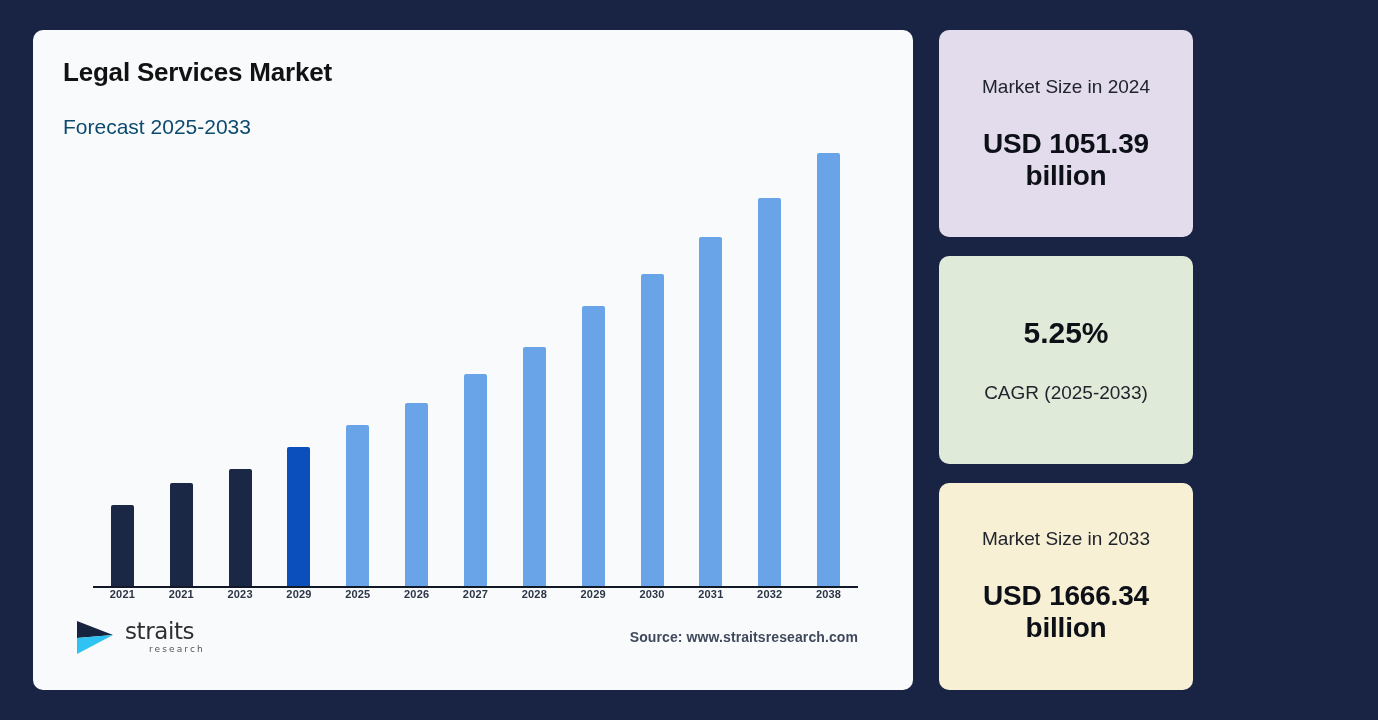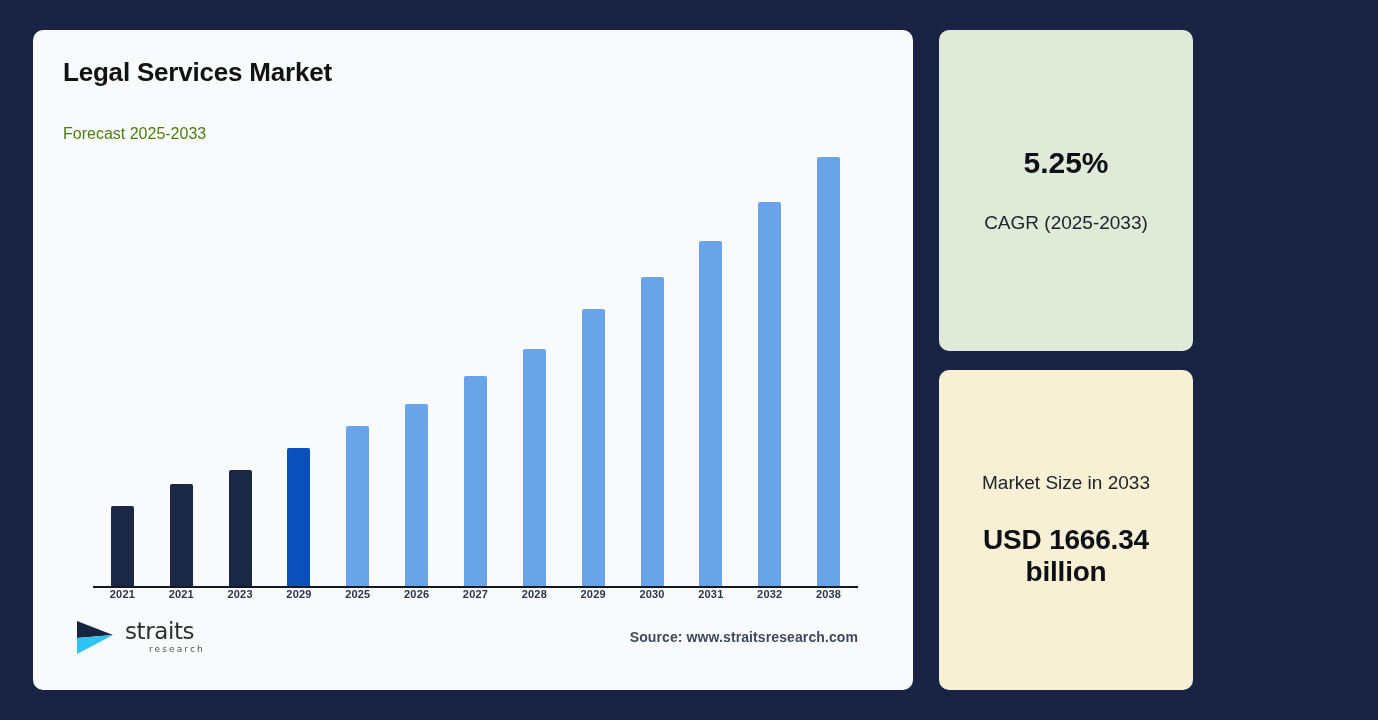--- a/index.html
+++ b/index.html
@@ -30,23 +30,23 @@
     flex-direction: column;
   }
   .chart-title {
     font-size: 26px;
     font-weight: bold;
     color: #121212;
     letter-spacing: -0.2px;
     line-height: 1.15;
   }
   .chart-subtitle {
-    margin-top: 37px;
-    font-size: 16px;
-    color: #4d7c0f;
+    margin-top: 27px;
+    font-size: 21px;
+    color: #0c4a6e;
     font-weight: normal;
   }
 
   .plot-wrap {
     position: relative;
     flex: 1 1 auto;
     margin-top: 14px;
   }
   .plot {
     position: absolute;
@@ -230,20 +230,24 @@
         <span class="logo-text">
           <span class="logo-name">straits</span>
           <span class="logo-sub">research</span>
         </span>
       </div>
       <div class="source">Source: www.straitsresearch.com</div>
     </div>
   </section>
 
   <aside class="kpi-col" id="kpi-col">
+      <div class="kpi" style="background: rgb(227, 220, 237);">
+        <div class="kpi-label">Market Size in 2024</div>
+        <div class="kpi-value">USD 1051.39 billion</div>
+      </div>
       <div class="kpi" style="background: rgb(224, 234, 217); gap: 32px;">
         <div class="kpi-big">5.25%</div>
         <div class="kpi-label">CAGR (2025-2033)</div>
       </div>
       <div class="kpi" style="background: rgb(247, 240, 212);">
         <div class="kpi-label">Market Size in 2033</div>
         <div class="kpi-value">USD 1666.34 billion</div>
       </div>
     </aside>
 

